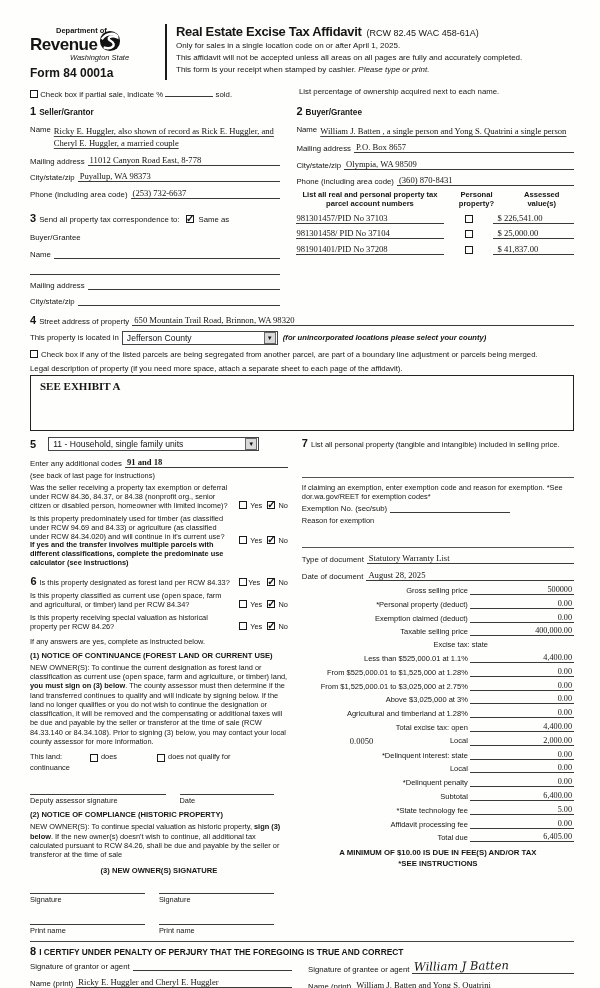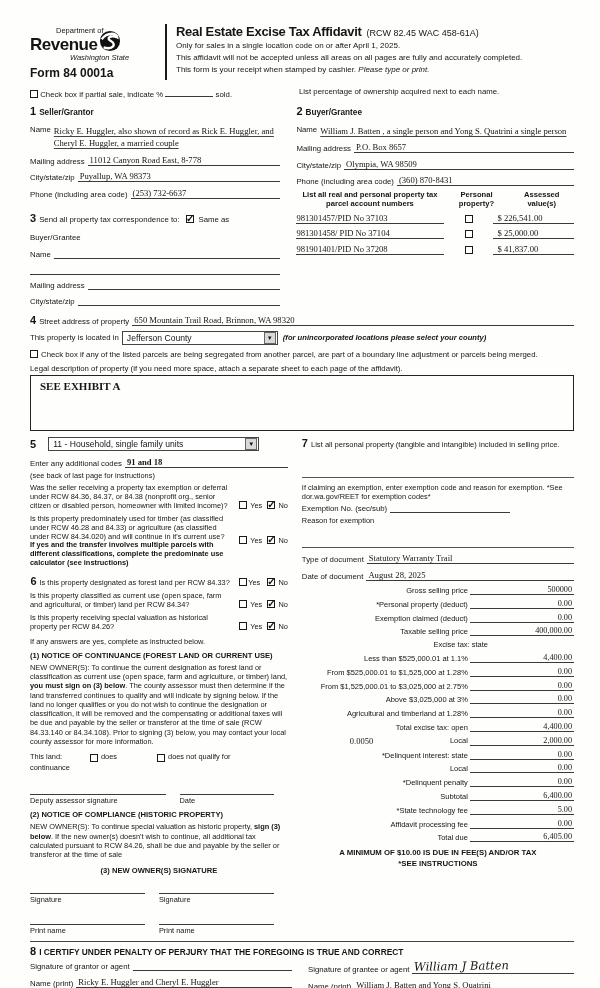--- a/index.html
+++ b/index.html
@@ -3,21 +3,21 @@
 <meta charset="utf-8">
 <style>
   * { margin:0; padding:0; box-sizing:border-box; }
   html,body { background:#fff; }
   body { width:600px; height:988px; font-family:"Liberation Sans",sans-serif; color:#151515; overflow:hidden; }
   .page { width:600px; height:988px; padding:24px 26px 6px 30px; background:#fefefc; }
 
   
   .hdr { display:flex; }
   .logo { width:126px; flex:none; padding-top:2px; }
-  .logo-dept { font-size:7.5px; margin-left:26px; }
+  .logo-dept { font-size:7.5px; margin-left:26px;font-weight:bold; }
   .logo-rev-row { display:flex; align-items:center; }
   .logo-rev { font-weight:bold; font-size:17px; letter-spacing:-0.5px; }
   .logo-swirl { width:22px; height:22px; margin-left:2px; margin-top:-8px; }
   .logo-state { font-size:7.5px; font-style:italic; margin-left:40px; margin-top:-2px; }
   .logo-form { font-weight:bold; font-size:12px; margin-top:4px; }
   .hdr-sep { width:2px; background:#1a1a1a; margin:0 9px; flex:none; }
   .titleblk { flex:1; }
   .title-row { display:flex; align-items:baseline; }
   .title { font-size:13px; font-weight:bold; letter-spacing:-0.3px; }
   .title-rcw { font-size:9px; margin-left:5px; white-space:nowrap; }
@@ -250,21 +250,21 @@
       <div class="frow" style="margin-top:6px;">
         <span class="flabel">Enter any additional codes</span>
         <span class="fline typed b">91 and 18</span>
       </div>
       <div class="para">(see back of last page for instructions)</div>
       <div class="q">
         <span class="qtext">Was the seller receiving a property tax exemption or deferral under RCW 84.36, 84.37, or 84.38 (nonprofit org., senior citizen or disabled person, homeowner with limited income)?</span>
         <span class="yn"><span class="cb"></span> <span>Yes</span><span class="cb checked"></span> <span>No</span></span>
       </div>
       <div class="q">
-        <span class="qtext"><span>Is this property predominately used for timber (as classified under RCW 46.28 and 84.33) or agriculture (as classified under RCW 84.34.020) and will continue in it's current use? </span><span class="b">If yes and the transfer involves multiple parcels with different classifications, complete the predominate use calculator (see instructions)</span></span>
+        <span class="qtext"><span>Is this property predominately used for timber (as classified under RCW 94.69 and 84.33) or agriculture (as classified under RCW 84.34.020) and will continue in it's current use? </span><span class="b">If yes and the transfer involves multiple parcels with different classifications, complete the predominate use calculator (see instructions)</span></span>
         <span class="yn" style="align-self:center;"><span class="cb"></span> <span>Yes</span><span class="cb checked"></span> <span>No</span></span>
       </div>
 
       <div class="q" style="margin-top:7px;text-align:center;">
         <span class="qtext"><span class="secnum">6</span><span>Is this property designated as forest land per RCW 84.33?</span></span>
         <span class="yn"><span class="cb"></span><span>Yes</span> <span class="cb checked"></span> <span>No</span></span>
       </div>
       <div class="q">
         <span class="qtext">Is this property classified as current use (open space, farm and agricultural, or timber) land per RCW 84.34?</span>
         <span class="yn"><span class="cb"></span> <span>Yes</span><span class="cb checked"></span> <span>No</span></span>
@@ -331,21 +331,21 @@
       <div class="para">If claiming an exemption, enter exemption code and reason for exemption. *See dor.wa.gov/REET for exemption codes*</div>
       <div class="frow" style="margin-top:2px;">
           <span class="flabel">Exemption No. (sec/sub)</span>
           <span class="fline" style="max-width:120px;"></span>
         </div>
       <div class="para">Reason for exemption</div>
 
       <hr class="hr1" style="margin-top:22px;">
       <div class="frow" style="margin-top:2px;">
           <span class="flabel">Type of document</span>
-          <span class="fline typed">Statutory Warranty Trail</span>
+          <span class="fline typed">Statutory Warranty List</span>
         </div>
       <div class="frow">
           <span class="flabel">Date of document</span>
           <span class="fline typed">August 28, 2025</span>
         </div>
 
       <div style="margin-top:4px;">
         <div class="trow">
             <span class="tlabel">Gross selling price</span>
             <span class="leader"></span>

